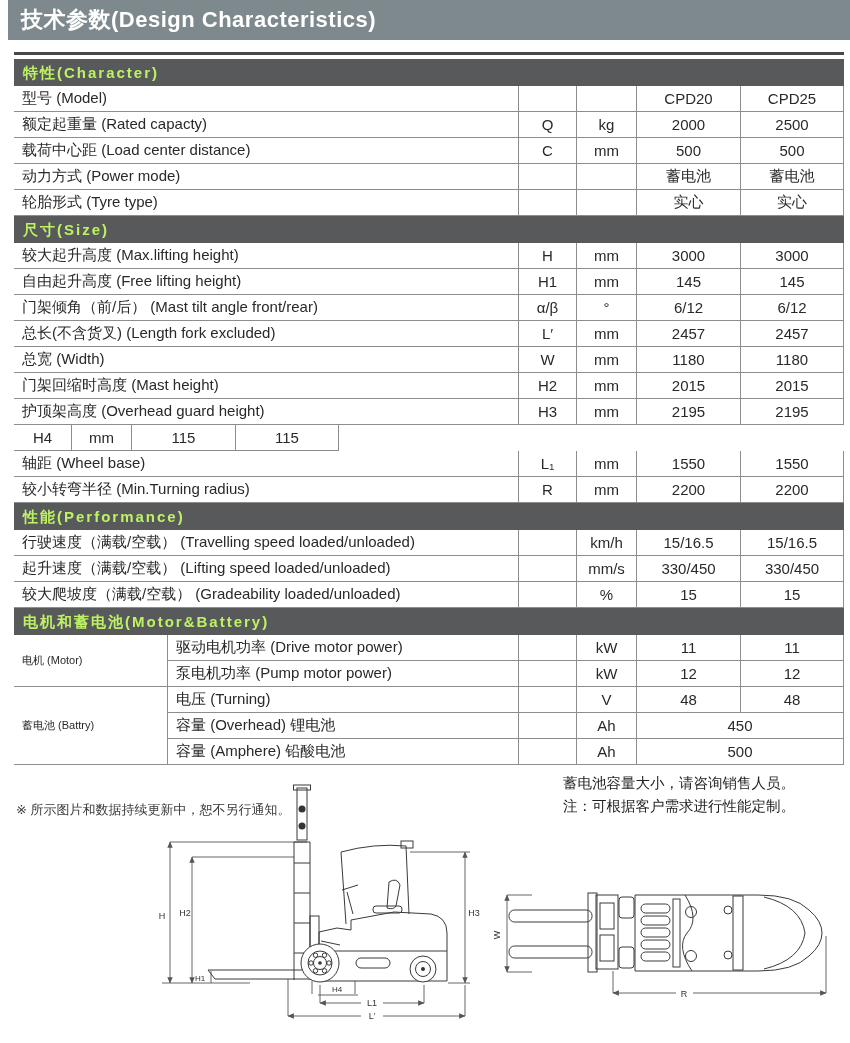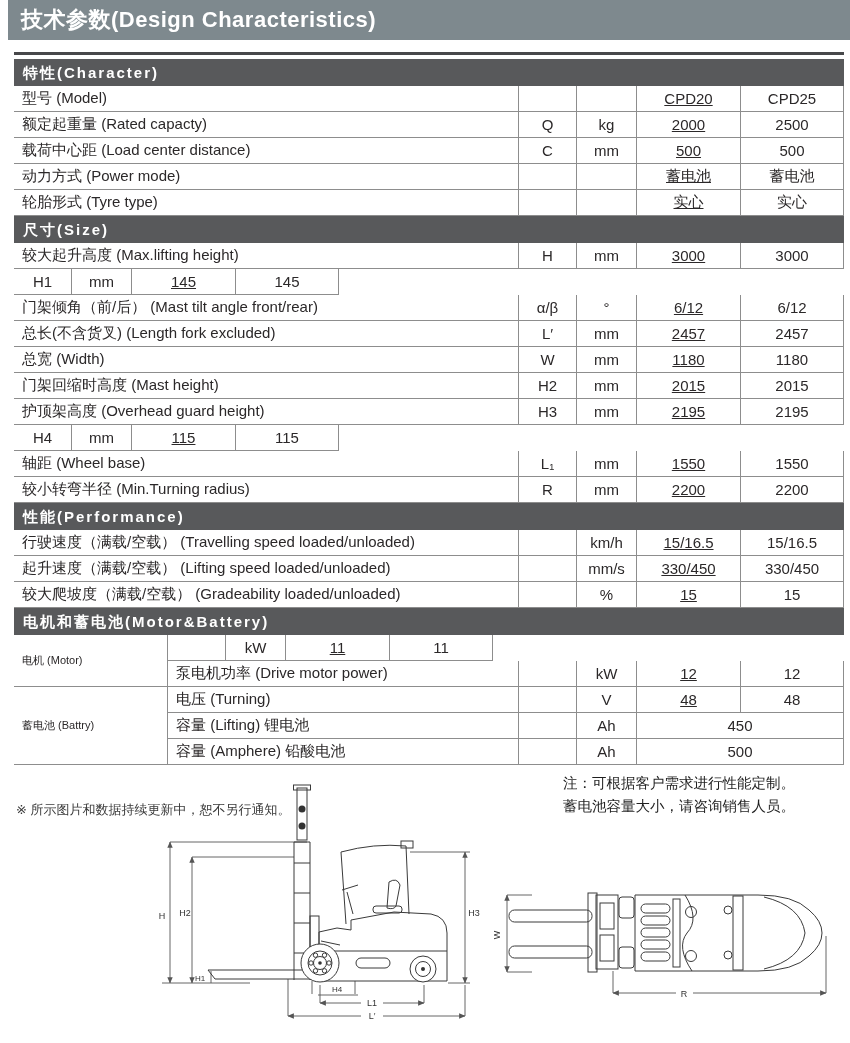--- a/index.html
+++ b/index.html
@@ -3,30 +3,30 @@
 <meta charset="utf-8">
 <style>
   html,body{margin:0;padding:0;}
   body{width:850px;height:1043px;position:relative;background:#fff;overflow:hidden;
        font-family:"Liberation Sans","DejaVu Sans",sans-serif;}
   .banner{position:absolute;left:8px;top:0;width:850px;height:40px;background:#7E898E;
           color:#fff;font-size:22px;font-weight:bold;line-height:40px;padding-left:13px;
           box-sizing:border-box;letter-spacing:0.5px;}
   .spec{position:absolute;left:14px;top:52px;width:830px;}
   .rule{height:3px;background:#47484A;margin-bottom:4px;}
-  .section-bar{height:27px;background:#58595B;color:#ffffff;font-weight:bold;font-size:15px;
+  .section-bar{height:27px;background:#58595B;color:#bef264;font-weight:bold;font-size:15px;
                letter-spacing:2px;line-height:27px;padding-left:9px;}
   .trow{display:flex;height:26px;}
   .cell{box-sizing:border-box;border-right:1px solid #8d8d8d;border-bottom:1px solid #8d8d8d;
         font-size:15px;color:#2b2829;display:flex;align-items:center;justify-content:center;
         white-space:nowrap;overflow:hidden;}
   .c-label{width:505px;justify-content:flex-start;padding-left:8px;text-align:center;}
   .c-sym{width:58px;}
   .c-unit{width:60px;text-align:center;}
-  .c-v1{width:104px;text-decoration:underline;}
+  .c-v1{width:104px;}
   .c-v2{width:103px;}
   .group{display:flex;}
   .g-label{box-sizing:border-box;width:154px;border-right:1px solid #8d8d8d;border-bottom:1px solid #8d8d8d;
            font-size:11px;color:#2b2829;display:flex;align-items:center;padding-left:8px;}
   .g-rows{display:flex;flex-direction:column;}
   .c-sublabel{width:351px;justify-content:flex-start;padding-left:8px;}
   .c-vm{width:207px;}
   .note-left{position:absolute;left:16px;top:801px;font-size:13px;color:#3a3a3a;}
   .note-right{position:absolute;left:563px;top:772px;font-size:14.5px;color:#1f1f1f;
               line-height:23px;font-weight:500;}
@@ -84,20 +84,21 @@
       </div>
       <div class="section-bar">尺寸(Size)</div>
       <div class="trow">
         <div class="cell c-label">较大起升高度 (Max.lifting height)</div>
         <div class="cell c-sym">H</div>
         <div class="cell c-unit">mm</div>
         <div class="cell c-v1">3000</div>
         <div class="cell c-v2">3000</div>
       </div>
       <div class="trow">
+        <div class="cell c-label">自由起升高度 (Free lifting height)</div>
         <div class="cell c-sym">H1</div>
         <div class="cell c-unit">mm</div>
         <div class="cell c-v1">145</div>
         <div class="cell c-v2">145</div>
       </div>
       <div class="trow">
         <div class="cell c-label">门架倾角（前/后） (Mast tilt angle front/rear)</div>
         <div class="cell c-sym">α/β</div>
         <div class="cell c-unit">°</div>
         <div class="cell c-v1">6/12</div>
@@ -171,65 +172,66 @@
         <div class="cell c-sym"></div>
         <div class="cell c-unit">%</div>
         <div class="cell c-v1">15</div>
         <div class="cell c-v2">15</div>
       </div>
       <div class="section-bar">电机和蓄电池(Motor&amp;Battery)</div>
       <div class="group">
         <div class="g-label">电机 (Motor)</div>
         <div class="g-rows">
           <div class="trow">
+            <div class="cell c-sublabel">驱动电机功率 (Drive motor power)</div>
             <div class="cell c-sym"></div>
             <div class="cell c-unit">kW</div>
             <div class="cell c-v1">11</div>
             <div class="cell c-v2">11</div>
           </div>
           <div class="trow">
-            <div class="cell c-sublabel">泵电机功率 (Drive motor power)</div>
+            <div class="cell c-sublabel">泵电机功率 (Pump motor power)</div>
             <div class="cell c-sym"></div>
             <div class="cell c-unit">kW</div>
             <div class="cell c-v1">12</div>
             <div class="cell c-v2">12</div>
           </div>
         </div>
       </div>
       <div class="group">
         <div class="g-label">蓄电池 (Battry)</div>
         <div class="g-rows">
           <div class="trow">
             <div class="cell c-sublabel">电压 (Turning)</div>
             <div class="cell c-sym"></div>
             <div class="cell c-unit">V</div>
             <div class="cell c-v1">48</div>
             <div class="cell c-v2">48</div>
           </div>
           <div class="trow">
-            <div class="cell c-sublabel">容量 (Lifting)  锂电池</div>
+            <div class="cell c-sublabel">容量 (Overhead)  锂电池</div>
             <div class="cell c-sym"></div>
             <div class="cell c-unit">Ah</div>
             <div class="cell c-vm">450</div>
           </div>
           <div class="trow">
             <div class="cell c-sublabel">容量 (Amphere)  铅酸电池</div>
             <div class="cell c-sym"></div>
             <div class="cell c-unit">Ah</div>
             <div class="cell c-vm">500</div>
           </div>
         </div>
       </div>
     </div>
 </div>
 
 <div class="note-left">※ 所示图片和数据持续更新中，恕不另行通知。</div>
 <div class="note-right">
+  <div>蓄电池容量大小，请咨询销售人员。</div>
   <div>注：可根据客户需求进行性能定制。</div>
-  <div>蓄电池容量大小，请咨询销售人员。</div>
 </div>
 
 <svg class="diagram" width="850" height="260" viewBox="0 0 850 260">
   <defs>
     <marker id="ar" markerWidth="7" markerHeight="6" refX="6.5" refY="3" orient="auto-start-reverse">
       <path d="M0,0 L7,3 L0,6 Z" fill="#555"></path>
     </marker>
   </defs>
 
   <g>

